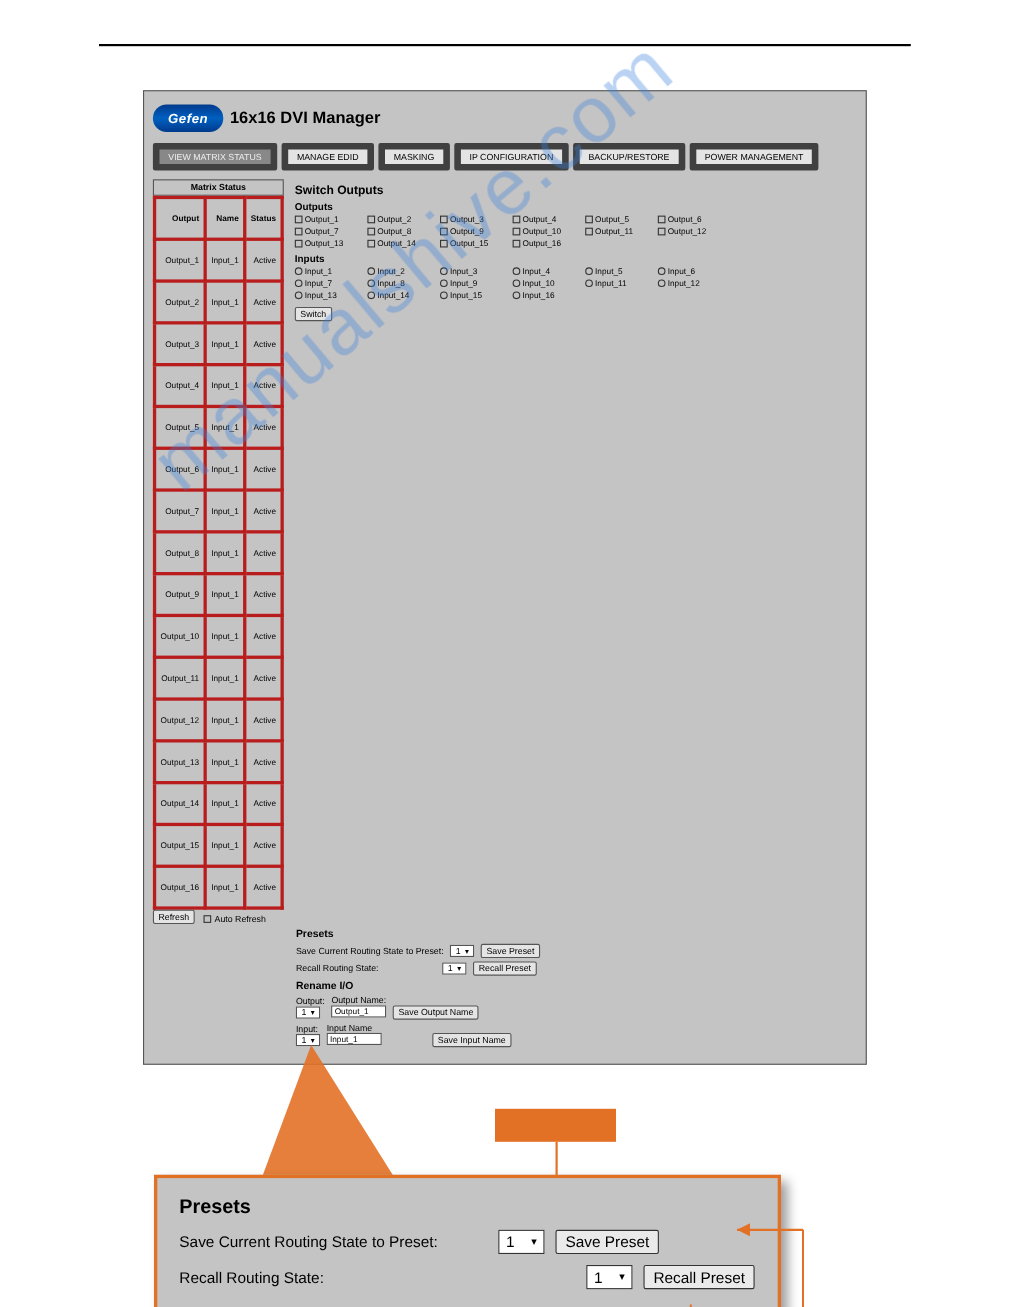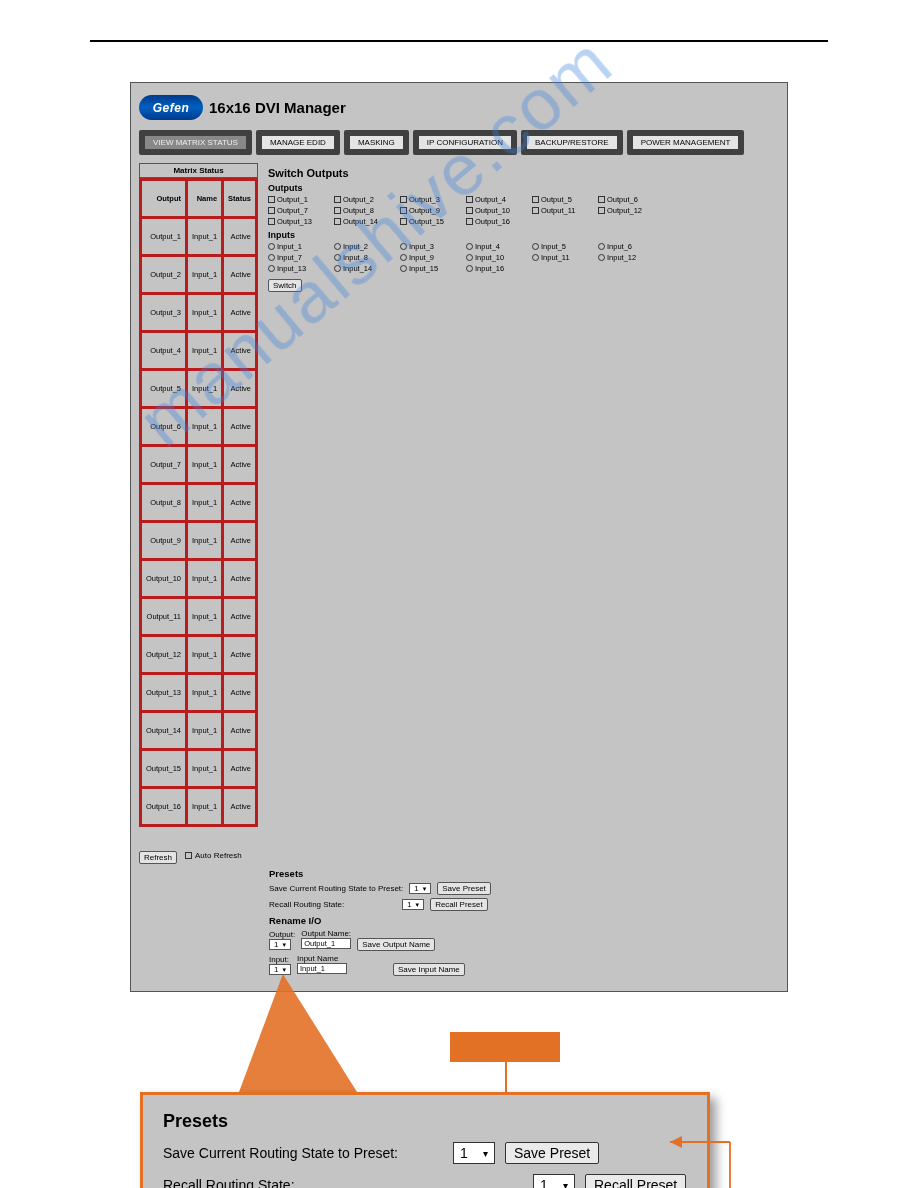--- a/index.html
+++ b/index.html
@@ -101,21 +101,21 @@
   .radio.on::after { content:''; display:block; width:3px; height:3px; background:#0a0; border-radius:50%; margin:1px; }
   .io-grid {
     display: grid;
     grid-template-columns: repeat(6, 62px);
     gap: 2px 4px;
     font-size: 7.5px;
   }
   .io-item { display:flex; align-items:center; gap:2px; white-space:nowrap; }
   .chk { width:7px; height:7px; border:1px solid #333; display:inline-block; flex-shrink:0; }
   .rdo { width:7px; height:7px; border:1px solid #333; border-radius:50%; display:inline-block; flex-shrink:0; }
-  .refresh-row { margin-top:24px; font-size:8px; display:flex; gap:8px; align-items:flex-start; }
+  .refresh-row { margin-top:0; font-size:8px; display:flex; gap:8px; align-items:flex-end; }
   .lower-sections { margin-left: 130px; font-size:8px; }
   .lower-sections .row { display:flex; align-items:center; gap:6px; margin:3px 0; }
   .sel { border:1px solid #555; background:#fff; padding:0 4px; font-size:8px; display:inline-flex; gap:4px; align-items:center; }
   .sel::after { content:'▾'; font-size:7px; }
   .txtfield { border:1px solid #555; background:#fff; width:50px; height:11px; display:inline-block; font-size:7.5px; padding:0 2px; overflow:hidden; }
 
   
   .callout-area {
     position: relative;
     margin: 0 90px;

